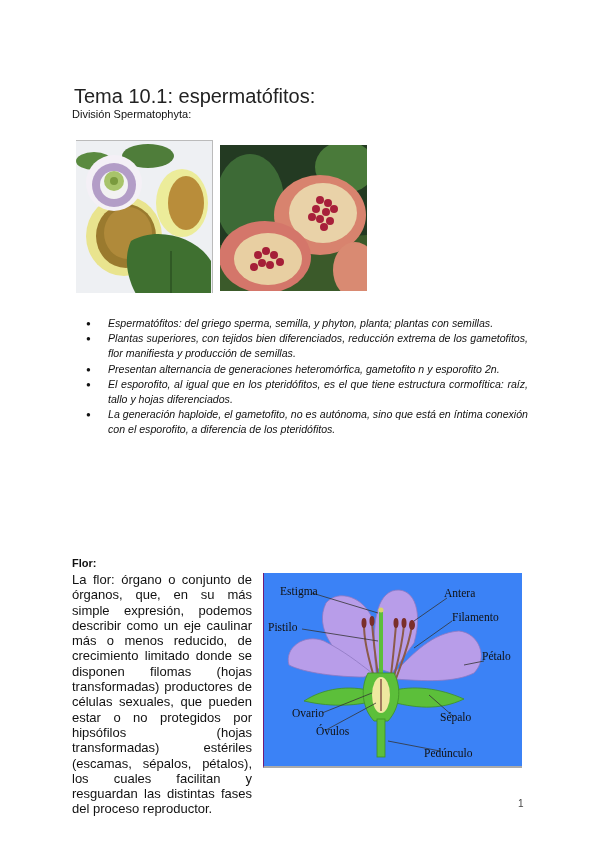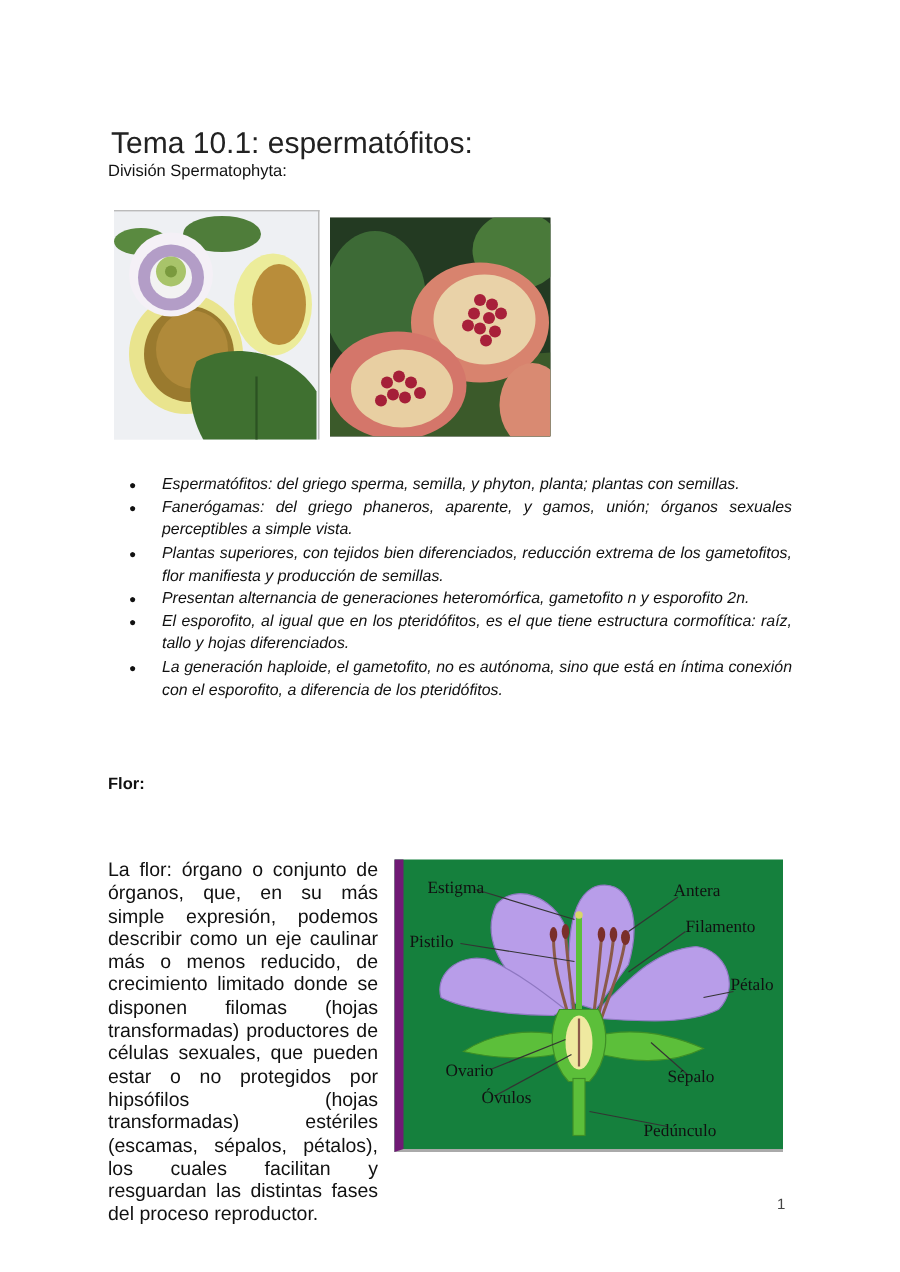--- a/index.html
+++ b/index.html
@@ -8,25 +8,25 @@
   .title { position: absolute; left: 74px; top: 72px; font-size: 20px; color: #222; font-weight: normal; }
   .subtitle { position: absolute; left: 72px; top: 108px; font-size: 11px; color: #111; }
   .photo { position: absolute; overflow: hidden; }
   .photo-left { left: 76px; top: 140px; width: 137px; height: 153px; background: #f1f2f4;
                 border-top: 1px solid #bbb; border-right: 1px solid #bbb; box-sizing: border-box; }
   .photo-right { left: 220px; top: 145px; width: 147px; height: 146px; background: #2a3a20; }
   ul.bullets { position: absolute; left: 72px; top: 316px; width: 456px; margin: 0; padding: 0 0 0 36px;
                list-style: none; font-size: 10.6px; line-height: 15.2px; color: #111; box-sizing: border-box; }
   ul.bullets li { position: relative; text-align: justify; margin: 0 0 0 0; padding: 0; font-style: italic; }
   ul.bullets li::before { content: "\25CF"; position: absolute; left: -22px; top: 0; font-size: 8px; color: #111; }
-  .section-head { position: absolute; left: 72px; top: 517px; font-size: 11px; font-weight: bold; }
+  .section-head { position: absolute; left: 72px; top: 557px; font-size: 11px; font-weight: bold; }
   .flor-text { position: absolute; left: 72px; top: 572px; width: 180px; font-size: 13px; line-height: 15.3px;
                text-align: justify; color: #111; margin: 0; }
-  .diagram { position: absolute; left: 263px; top: 573px; width: 259px; height: 195px; background: #15803d;
-             border-left: 6px solid #701a75; border-bottom: 2px solid #aaa; box-sizing: border-box; }
+  .diagram { position: absolute; left: 263px; top: 573px; width: 259px; height: 195px; background: #3b82f6;
+             border-left: 1px solid #701a75; border-bottom: 2px solid #aaa; box-sizing: border-box; }
   .diagram svg text { font-family: "Liberation Serif", serif; font-size: 11.5px; fill: #111; }
   .page-number { position: absolute; left: 518px; top: 798px; font-size: 10px; color: #444; }
 </style>
 </head>
 <body>
 
 <div>
 
   <h1 class="title">Tema 10.1: espermatófitos:</h1>
   <div class="subtitle">División Spermatophyta:</div>
@@ -88,21 +88,20 @@
           <circle cx="60" cy="117" r="4"></circle>
         <circle cx="34" cy="122" r="4"></circle>
       </g>
 
       <ellipse cx="135" cy="125" rx="22" ry="28" fill="#d98a72"></ellipse>
     </svg>
   </div>
 
   <ul class="bullets">
     <li>Espermatófitos: del griego sperma, semilla, y phyton, planta; plantas con semillas.</li>
-    <li>Fanerógamas: del griego phaneros, aparente, y gamos, unión; órganos sexuales perceptibles a simple vista.</li>
     <li>Plantas superiores, con tejidos bien diferenciados, reducción extrema de los gametofitos, flor manifiesta y producción de semillas.</li>
     <li>Presentan alternancia de generaciones heteromórfica, gametofito n y esporofito 2n.</li>
     <li>El esporofito, al igual que en los pteridófitos, es el que tiene estructura cormofítica: raíz, tallo y hojas diferenciados.</li>
     <li>La generación haploide, el gametofito, no es autónoma, sino que está en íntima conexión con el esporofito, a diferencia de los pteridófitos.</li>
   </ul>
 
   <div class="section-head">Flor:</div>
   <p class="flor-text">La flor: órgano o conjunto de órganos, que, en su más simple expresión, podemos describir como un eje caulinar más o menos reducido, de crecimiento limitado donde se disponen filomas (hojas transformadas) productores de células sexuales, que pueden estar o no protegidos por hipsófilos (hojas transformadas) estériles (escamas, sépalos, pétalos), los cuales facilitan y resguardan las distintas fases del proceso reproductor.</p>
 
   <div class="diagram">

